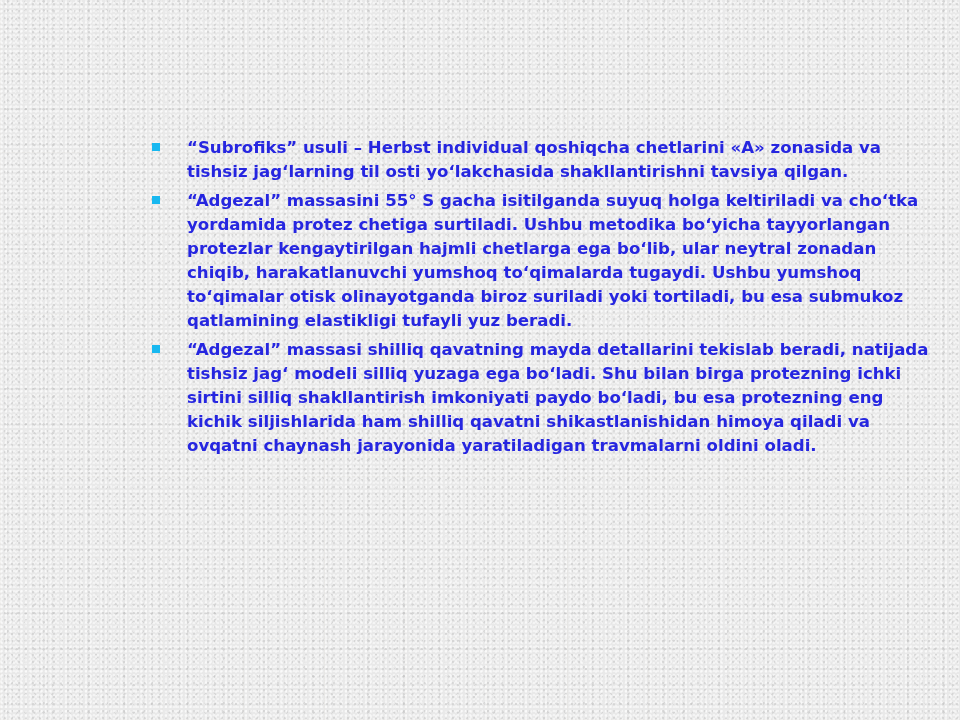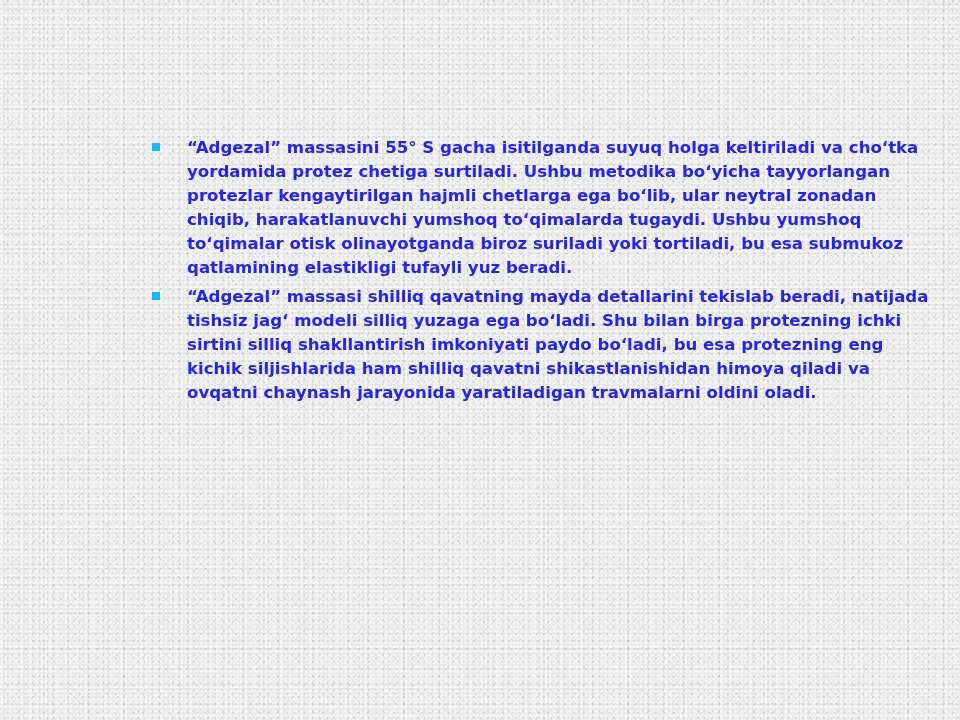--- a/index.html
+++ b/index.html
@@ -58,20 +58,24 @@
     display: block;
   }
 </style>
 </head>
 <body>
 
 <div class="slide">
   <ul class="bullet-list">
     <li class="bullet-item">
       <span class="bullet-marker"></span>
+      <span class="bullet-text">“Subrofiks” usuli – Herbst individual qoshiqcha chetlarini «A» zonasida va tishsiz jag‘larning til osti yo‘lakchasida shakllantirishni tavsiya qilgan.</span>
+    </li>
+    <li class="bullet-item">
+      <span class="bullet-marker"></span>
       <span class="bullet-text">“Adgezal” massasini 55° S gacha isitilganda suyuq holga keltiriladi va cho‘tka yordamida protez chetiga surtiladi. Ushbu metodika bo‘yicha tayyorlangan protezlar kengaytirilgan hajmli chetlarga ega bo‘lib, ular neytral zonadan chiqib, harakatlanuvchi yumshoq to‘qimalarda tugaydi. Ushbu yumshoq to‘qimalar otisk olinayotganda biroz suriladi yoki tortiladi, bu esa submukoz qatlamining elastikligi tufayli yuz beradi.</span>
     </li>
     <li class="bullet-item">
       <span class="bullet-marker"></span>
       <span class="bullet-text">“Adgezal” massasi shilliq qavatning mayda detallarini tekislab beradi, natijada tishsiz jag‘ modeli silliq yuzaga ega bo‘ladi. Shu bilan birga protezning ichki sirtini silliq shakllantirish imkoniyati paydo bo‘ladi, bu esa protezning eng kichik siljishlarida ham shilliq qavatni shikastlanishidan himoya qiladi va ovqatni chaynash jarayonida yaratiladigan travmalarni oldini oladi.</span>
     </li>
   </ul>
 </div>
 
 </body></html>

